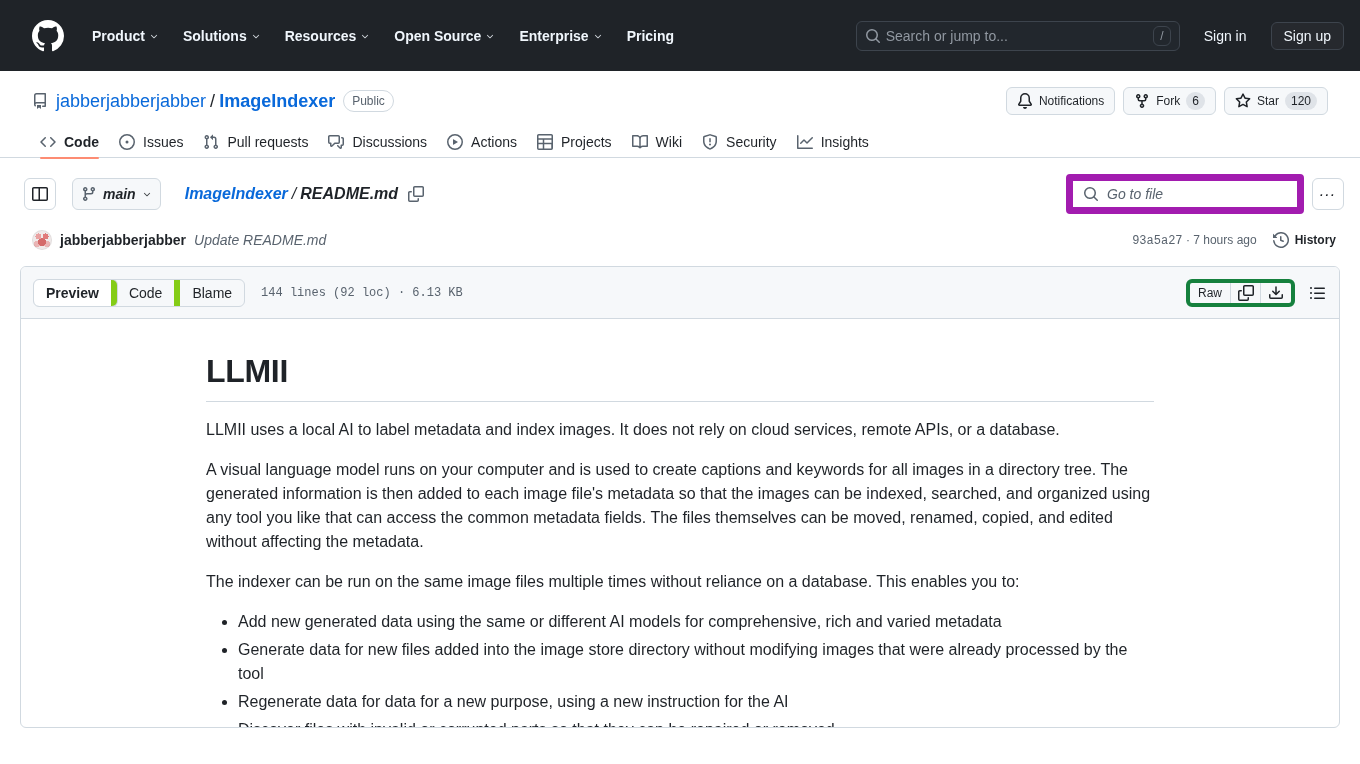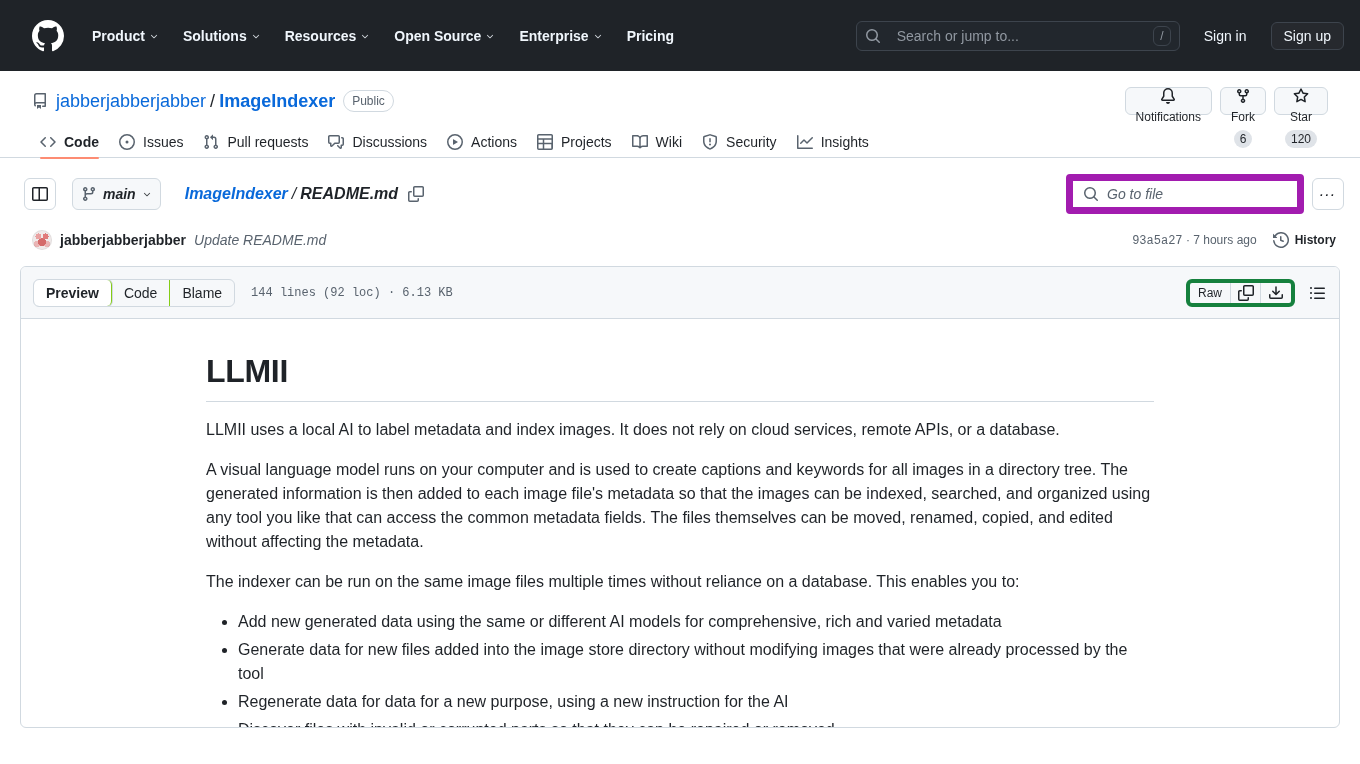--- a/index.html
+++ b/index.html
@@ -43,21 +43,21 @@
   }
   .search-box {
     width: 324px;
     height: 30px;
     background: #22272d;
     border: 1px solid #3d444d;
     border-radius: 6px;
     display: flex;
     align-items: center;
     padding: 0 8px;
-    gap: 16px;
+    gap: 5px;
     cursor: text;
   }
   .search-box svg { width: 16px; height: 16px; color: #9198a1; flex: none; }
   .search-ph { color: #9198a1; font-size: 14px; flex: 1; }
   .slash-badge {
     border: 1px solid #3d444d;
     border-radius: 6px;
     color: #9198a1;
     font-size: 12px;
     line-height: 1;
@@ -106,21 +106,20 @@
     height: 28px;
     border: 1px solid #d1d9e0;
     border-radius: 6px;
     background: #f6f8fa;
     color: #1f2328;
     font-size: 12px;
     font-weight: 500;
     padding: 0 10px;
     cursor: pointer;
     white-space: nowrap;
-    flex-direction: column;
   }
   .btn svg { width: 16px; height: 16px; flex: none; }
   .count {
     background: #dfe3e8;
     border-radius: 2em;
     padding: 0 6px;
     font-size: 12px;
     line-height: 18px;
     color: #1f2328;
   }
@@ -281,21 +280,21 @@
     overflow: hidden;
     background: #f6f8fa;
     height: 28px;
   }
   .seg-item {
     font-size: 14px;
     color: #1f2328;
     padding: 0 12px;
     display: flex; align-items: center;
     cursor: pointer;
-    border-right: 1px solid #84cc16;
+    border-right: 6px solid #84cc16;
     background: transparent;
   }
   .seg-item:last-child { border-right: none; }
   .seg-item.active {
     background: #ffffff;
     font-weight: 600;
     border-radius: 5px;
     box-shadow: 0 0 0 1px #d1d9e0;
   }
   .file-meta {

